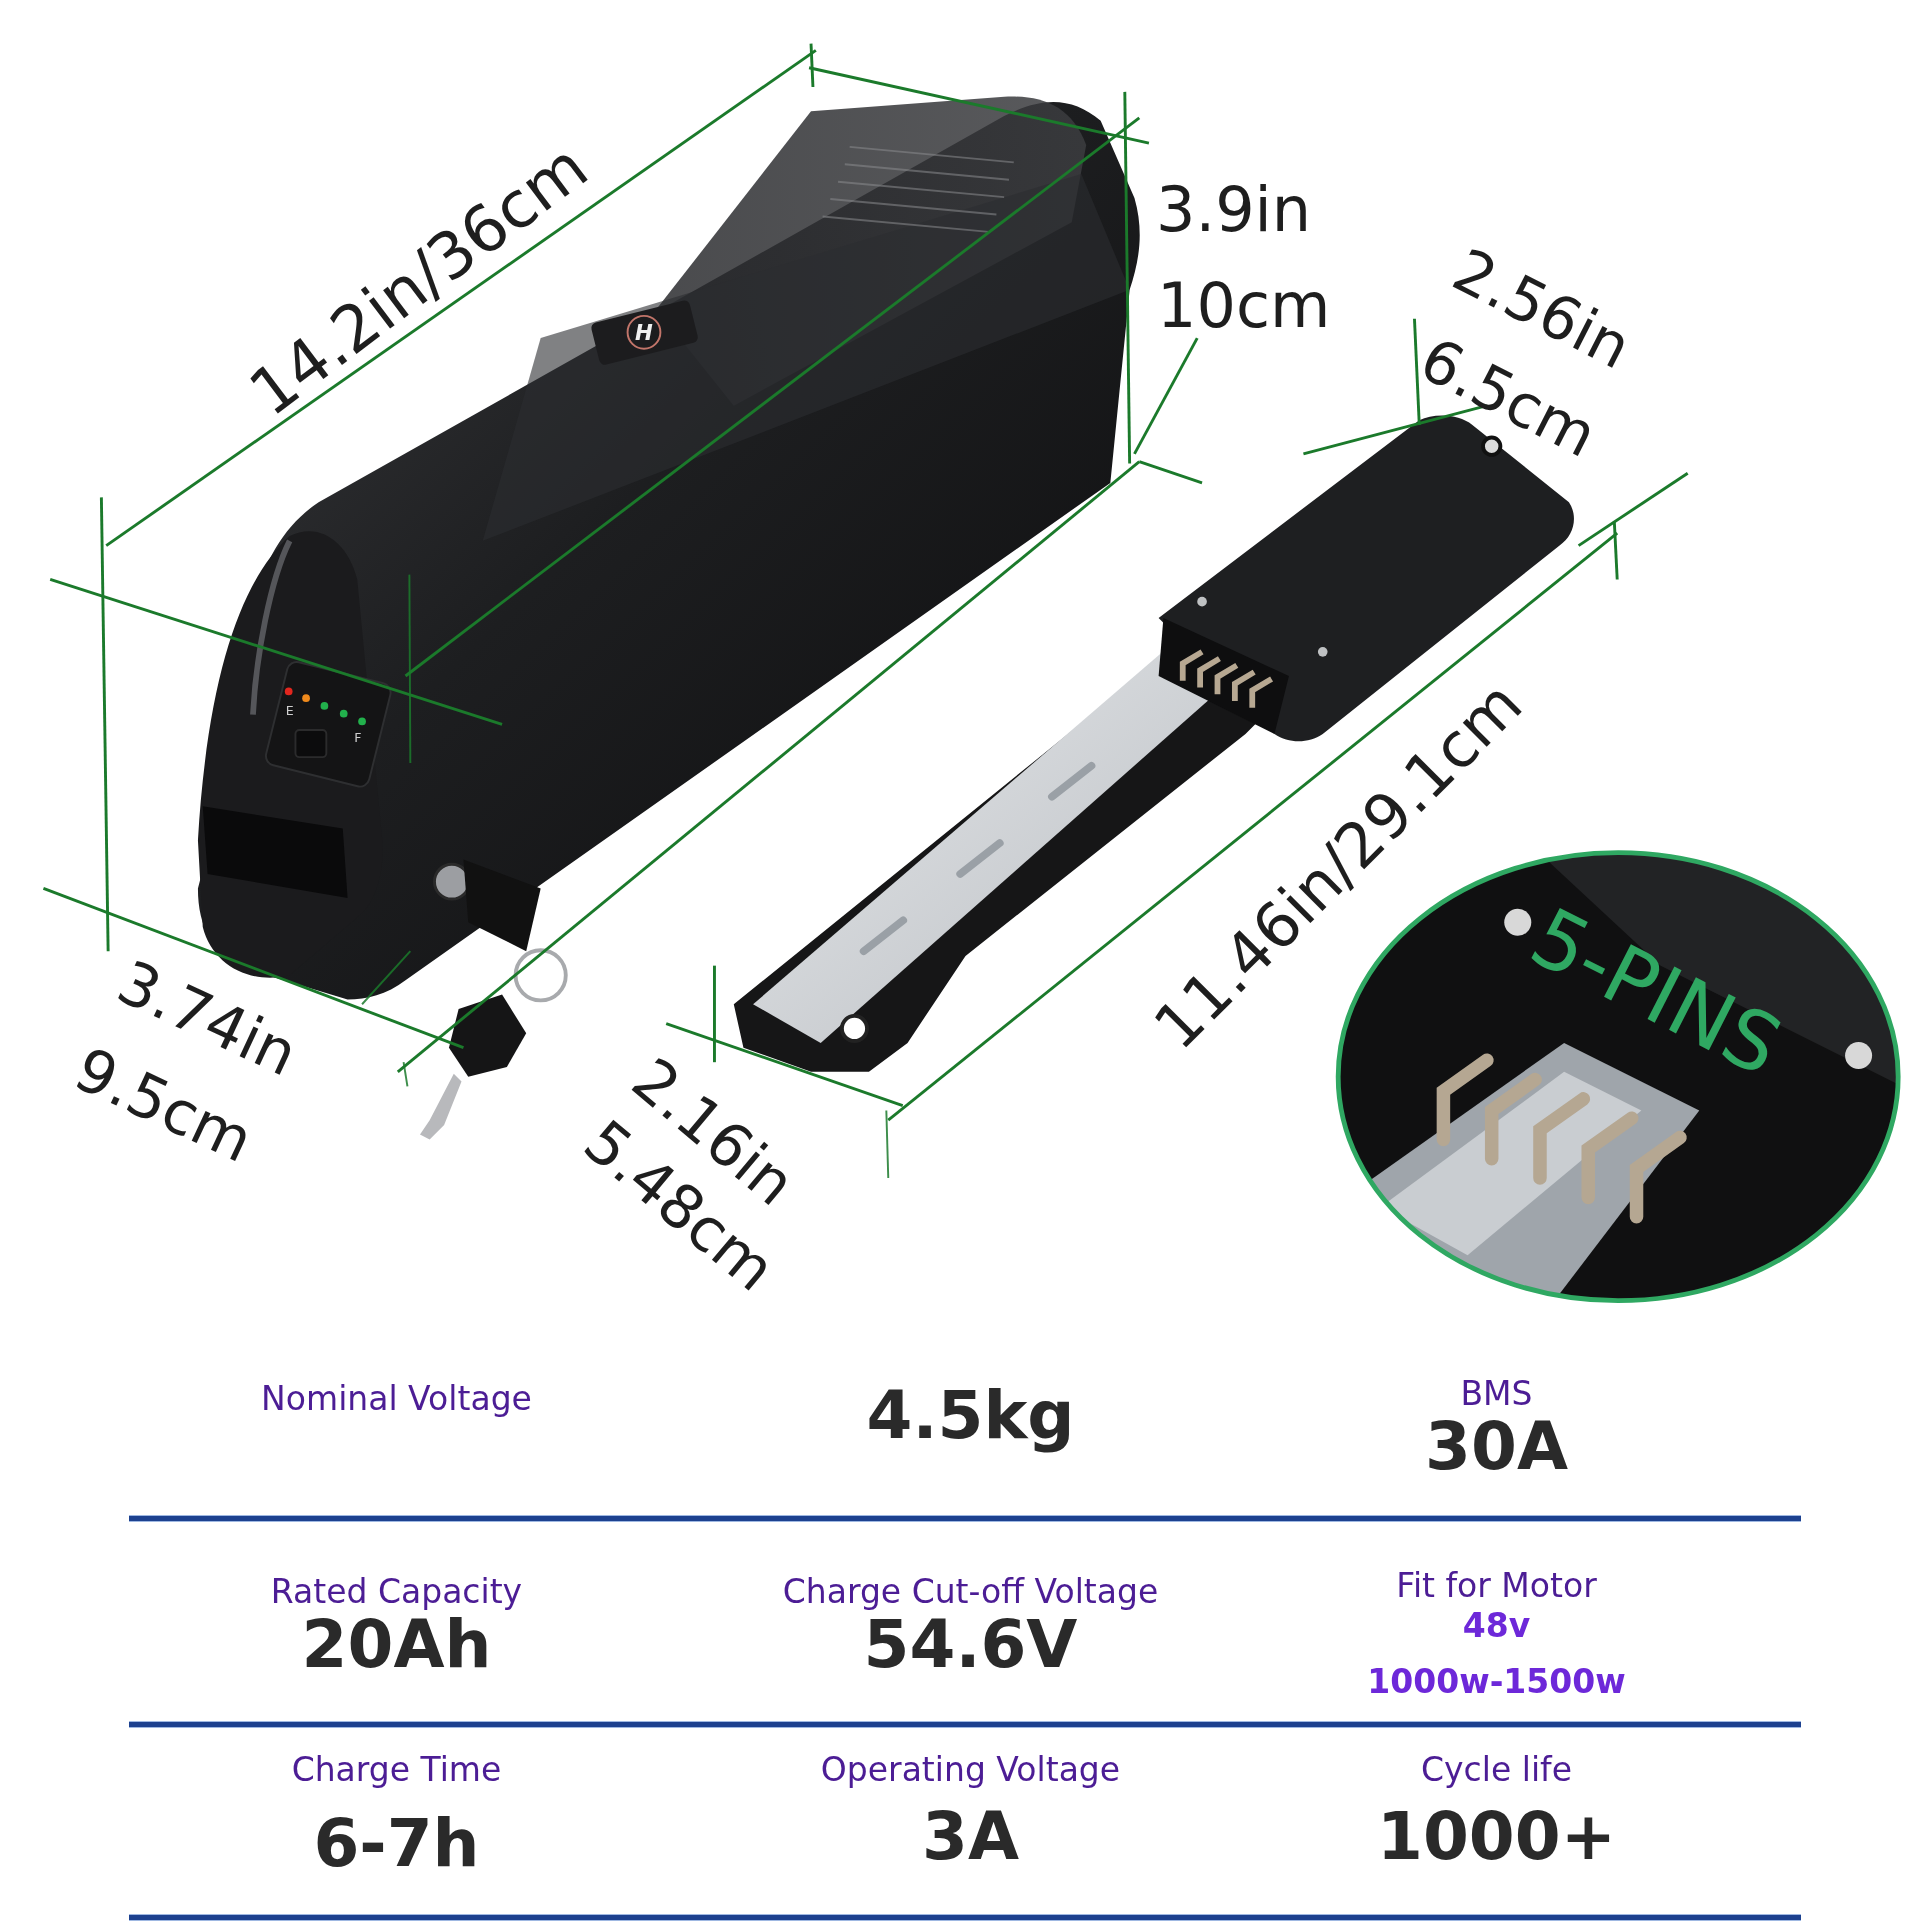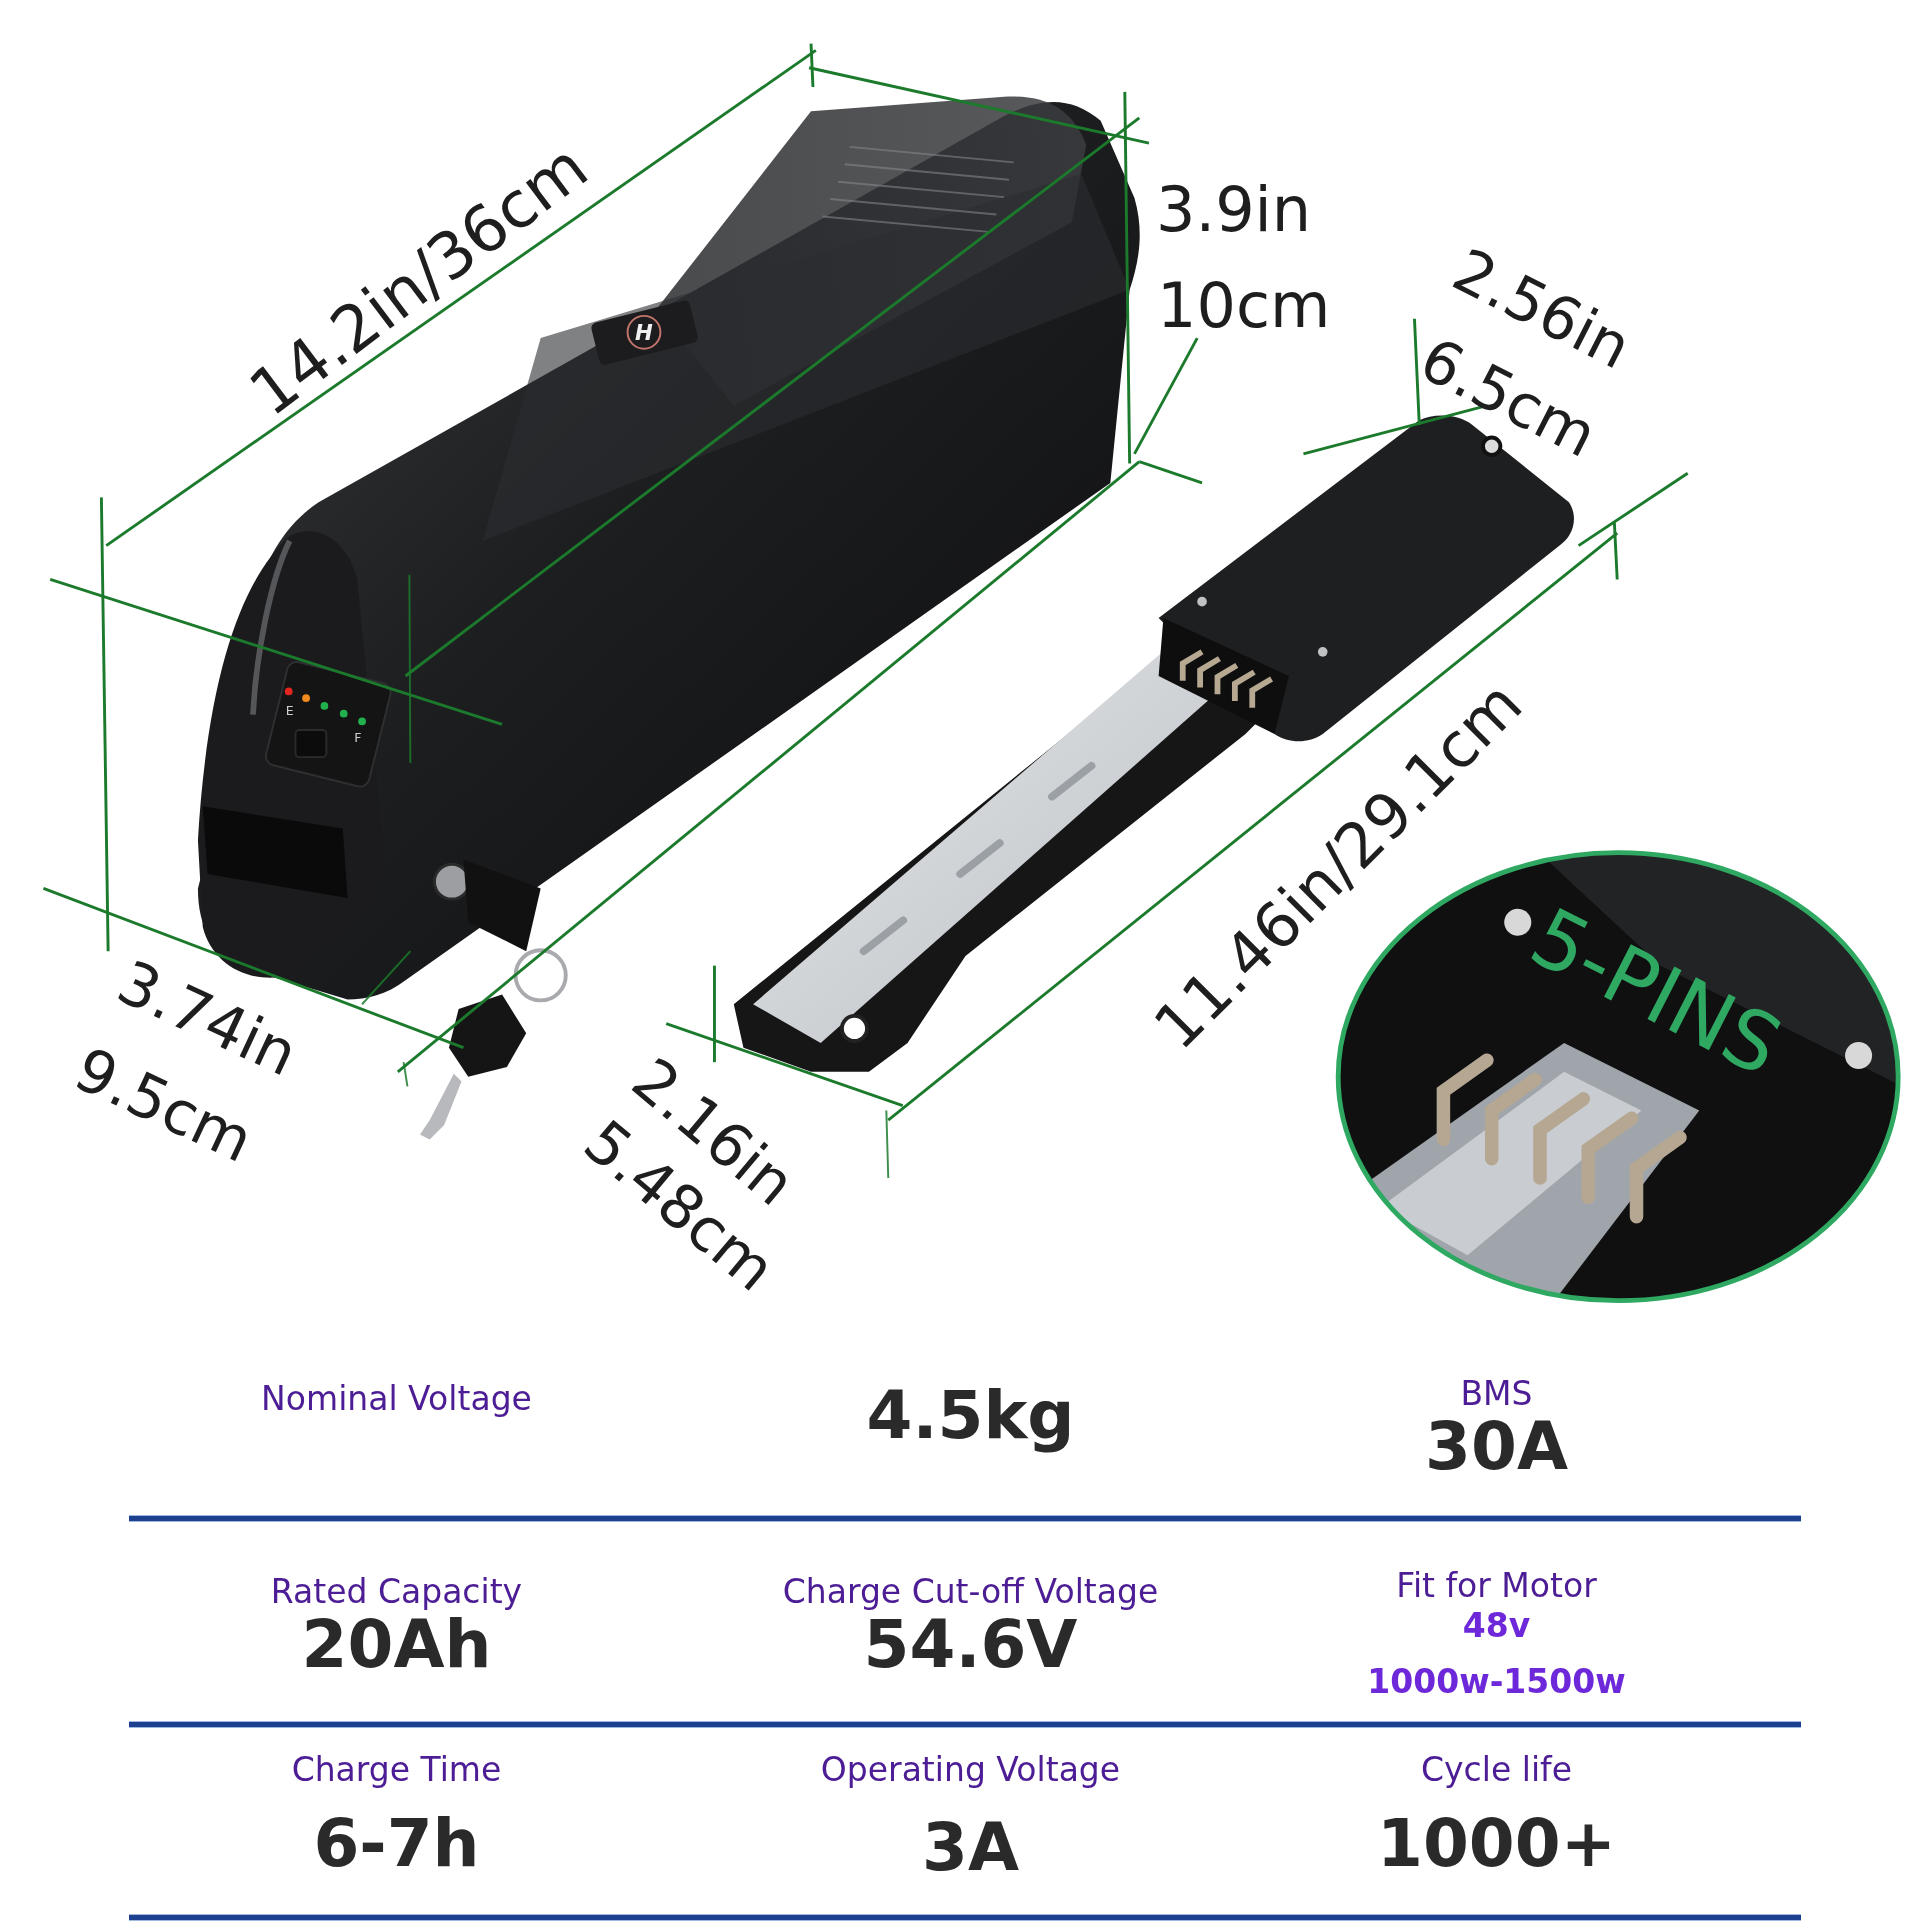--- a/index.html
+++ b/index.html
@@ -195,21 +195,21 @@
     <div class="sub" style="margin-top:11.6px;">1000w-1500w</div>
   </div>
   <div class="rule" style="top:1722px;"></div>
 
   <div class="spec" style="left:126px;top:1752px;">
     <div class="lbl">Charge Time</div>
     <div class="val" style="margin-top:21px;">6-7h</div>
   </div>
   <div class="spec" style="left:700px;top:1752px;">
     <div class="lbl">Operating Voltage</div>
-    <div class="val" style="margin-top:25px;">3A</div>
+    <div class="val" style="margin-top:14px;">3A</div>
   </div>
   <div class="spec" style="left:1226px;top:1752px;">
     <div class="lbl">Cycle life</div>
-    <div class="val" style="margin-top:21px;">1000+</div>
+    <div class="val" style="margin-top:14px;">1000+</div>
   </div>
   <div class="rule" style="top:1915px;"></div>
 </div>
 
 
 </body></html>

